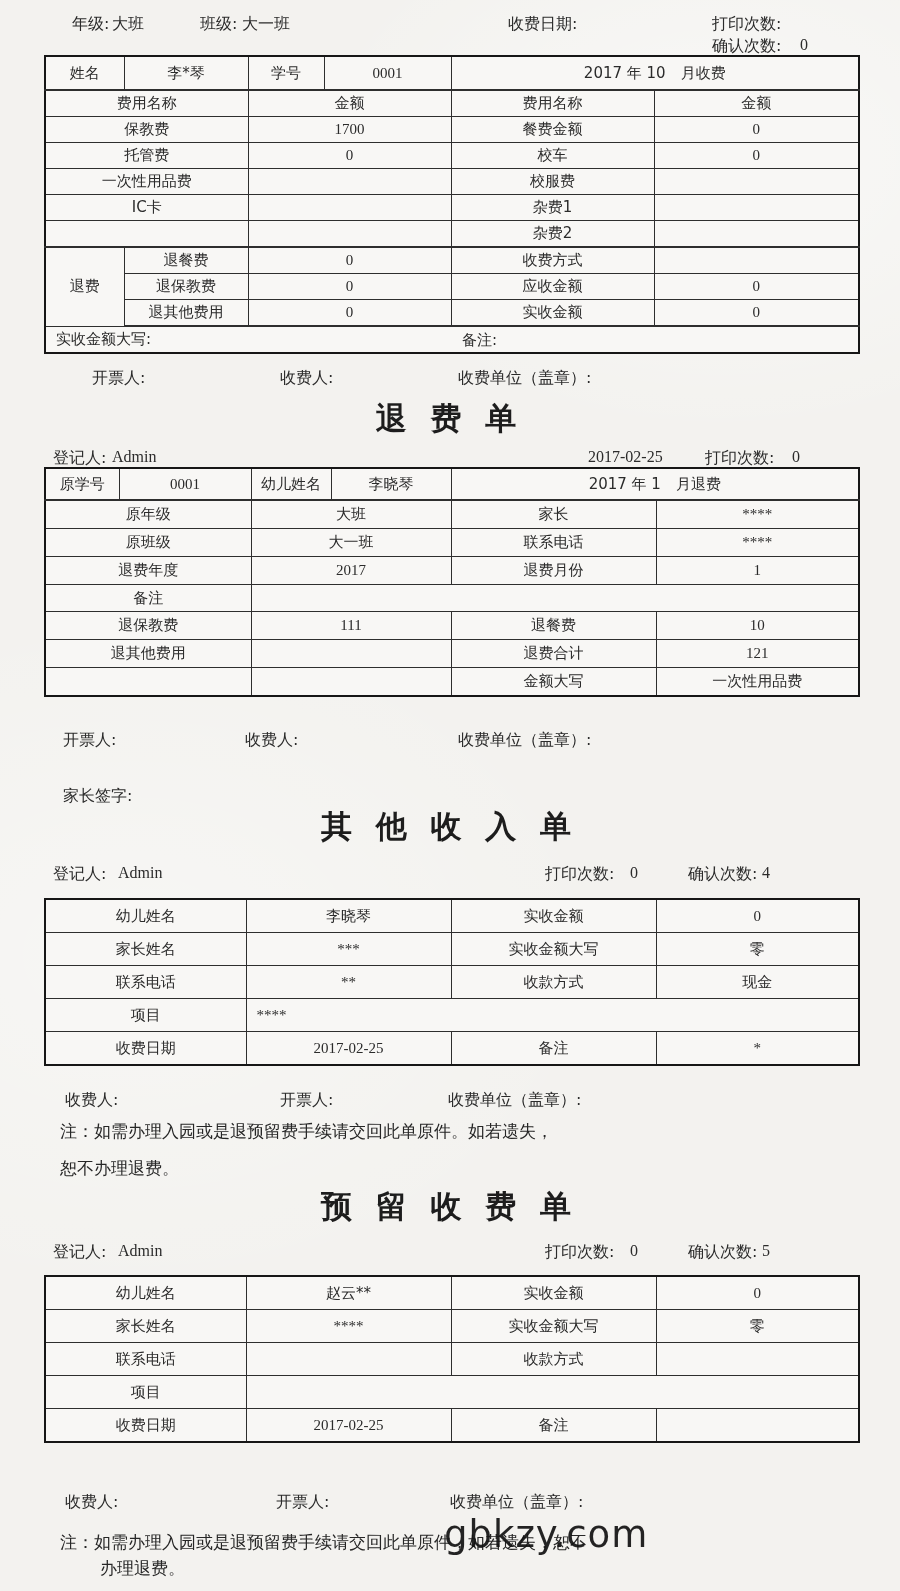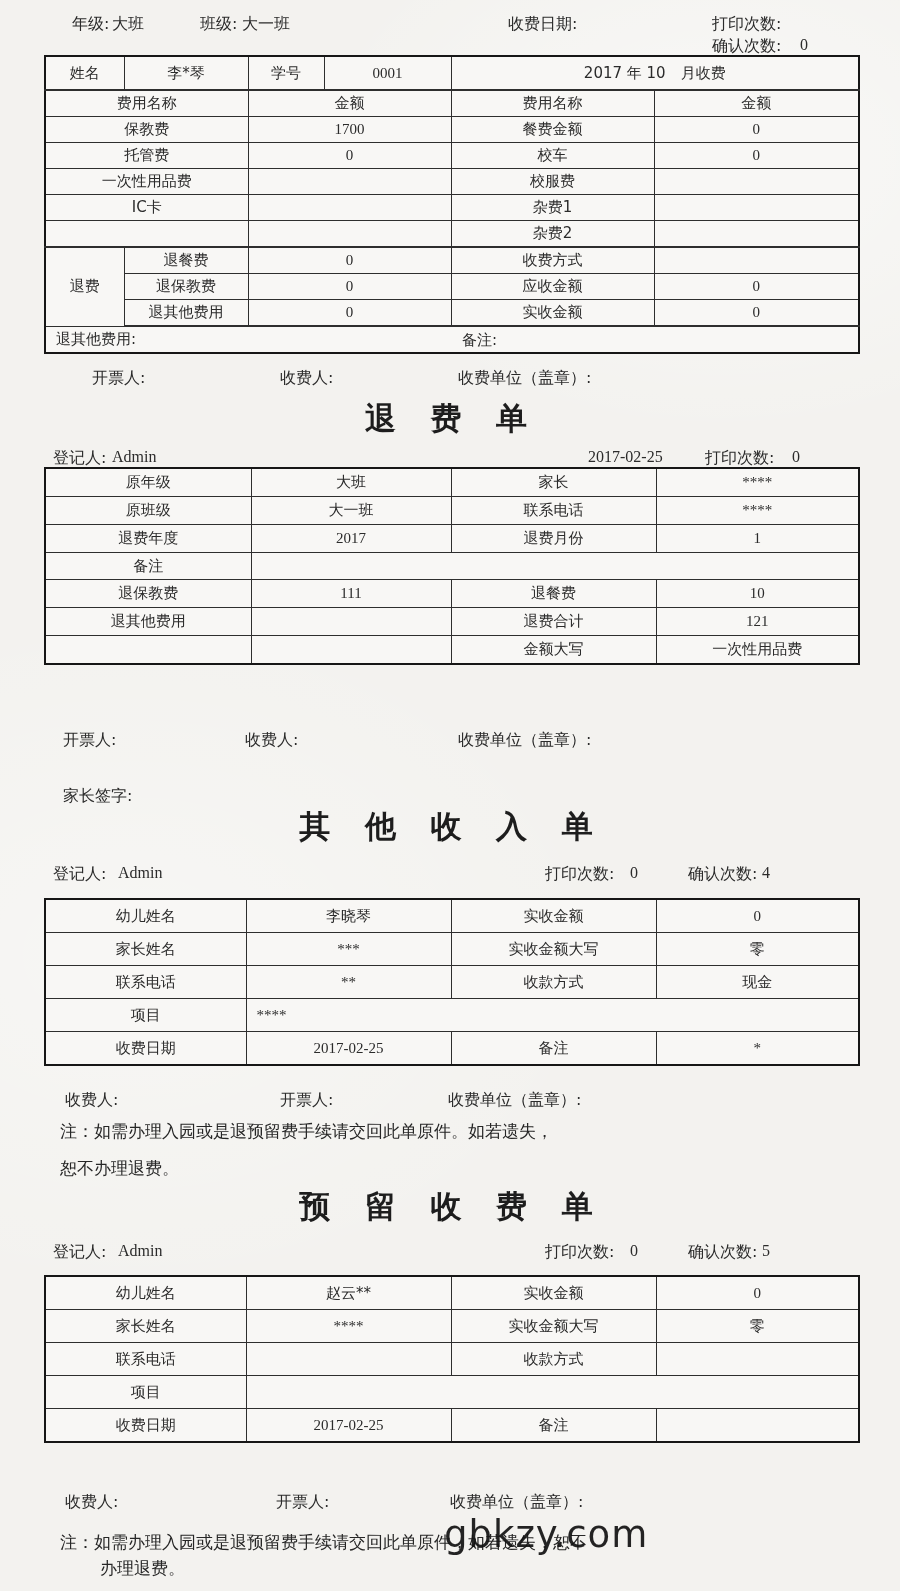--- a/index.html
+++ b/index.html
@@ -21,21 +21,21 @@
   }
   .doc-table td{
     border:1px solid #2e2e2e;text-align:center;vertical-align:middle;
     font-size:15px;padding:0;overflow:hidden;white-space:nowrap;
   }
   .doc-table .thickb td{border-bottom-width:2px;}
   .ta-left{text-align:left !important;padding-left:10px !important;}
   .rel{position:relative;}
   .form-title{
     position:absolute;left:0;width:100%;text-align:center;
-    font-family:Liberation Mono, monospace;font-weight:bold;
+    font-family:Liberation Serif, serif;font-weight:bold;
     font-size:31px;letter-spacing:8px;color:#1d1d1d;
   }
   .note{font-size:17px;color:#262626;}
   .watermark{
     position:absolute;left:444px;top:1516px;font-size:37px;line-height:1;
     font-family:"DejaVu Sans","Liberation Sans",sans-serif;
     color:rgba(17,17,17,.92);letter-spacing:1px;z-index:5;
   }
   .h32 td{height:32px;}
   .t1 tr td{height:25px;}
@@ -127,21 +127,21 @@
       <td class="num">0</td>
     </tr>
     <tr class="thickb">
       <td>退其他费用</td>
       <td colspan="2" class="num">0</td>
       <td>实收金额</td>
       <td class="num">0</td>
     </tr>
     <tr>
       <td colspan="6" class="ta-left rel">
-        <span>退其他费用:</span>
+        <span>实收金额大写:</span>
         <span style="position:absolute;left:416px;top:4px;">备注:</span>
       </td>
     </tr>
   </tbody>
     </table>
 
   <span class="abs" style="left:92px;top:368px;">开票人:</span>
   <span class="abs" style="left:280px;top:368px;">收费人:</span>
   <span class="abs" style="left:458px;top:368px;">收费单位（盖章）:</span>
 
@@ -157,20 +157,27 @@
   <table class="doc-table t2" style="top:467px;">
     <colgroup>
       <col style="width:74px">
         <col style="width:132px">
         <col style="width:80px">
       <col style="width:120px">
         <col style="width:205px">
         <col style="width:203px">
     </colgroup>
     <tbody>
+        <tr class="h30 thickb">
+      <td>原学号</td>
+      <td class="num">0001</td>
+      <td>幼儿姓名</td>
+      <td>李晓琴</td>
+      <td colspan="2">2017 年 1　月退费</td>
+    </tr>
     <tr>
       <td colspan="2">原年级</td>
       <td colspan="2">大班</td>
       <td>家长</td>
       <td class="num">****</td>
     </tr>
     <tr>
       <td colspan="2">原班级</td>
       <td colspan="2">大一班</td>
       <td>联系电话</td>

